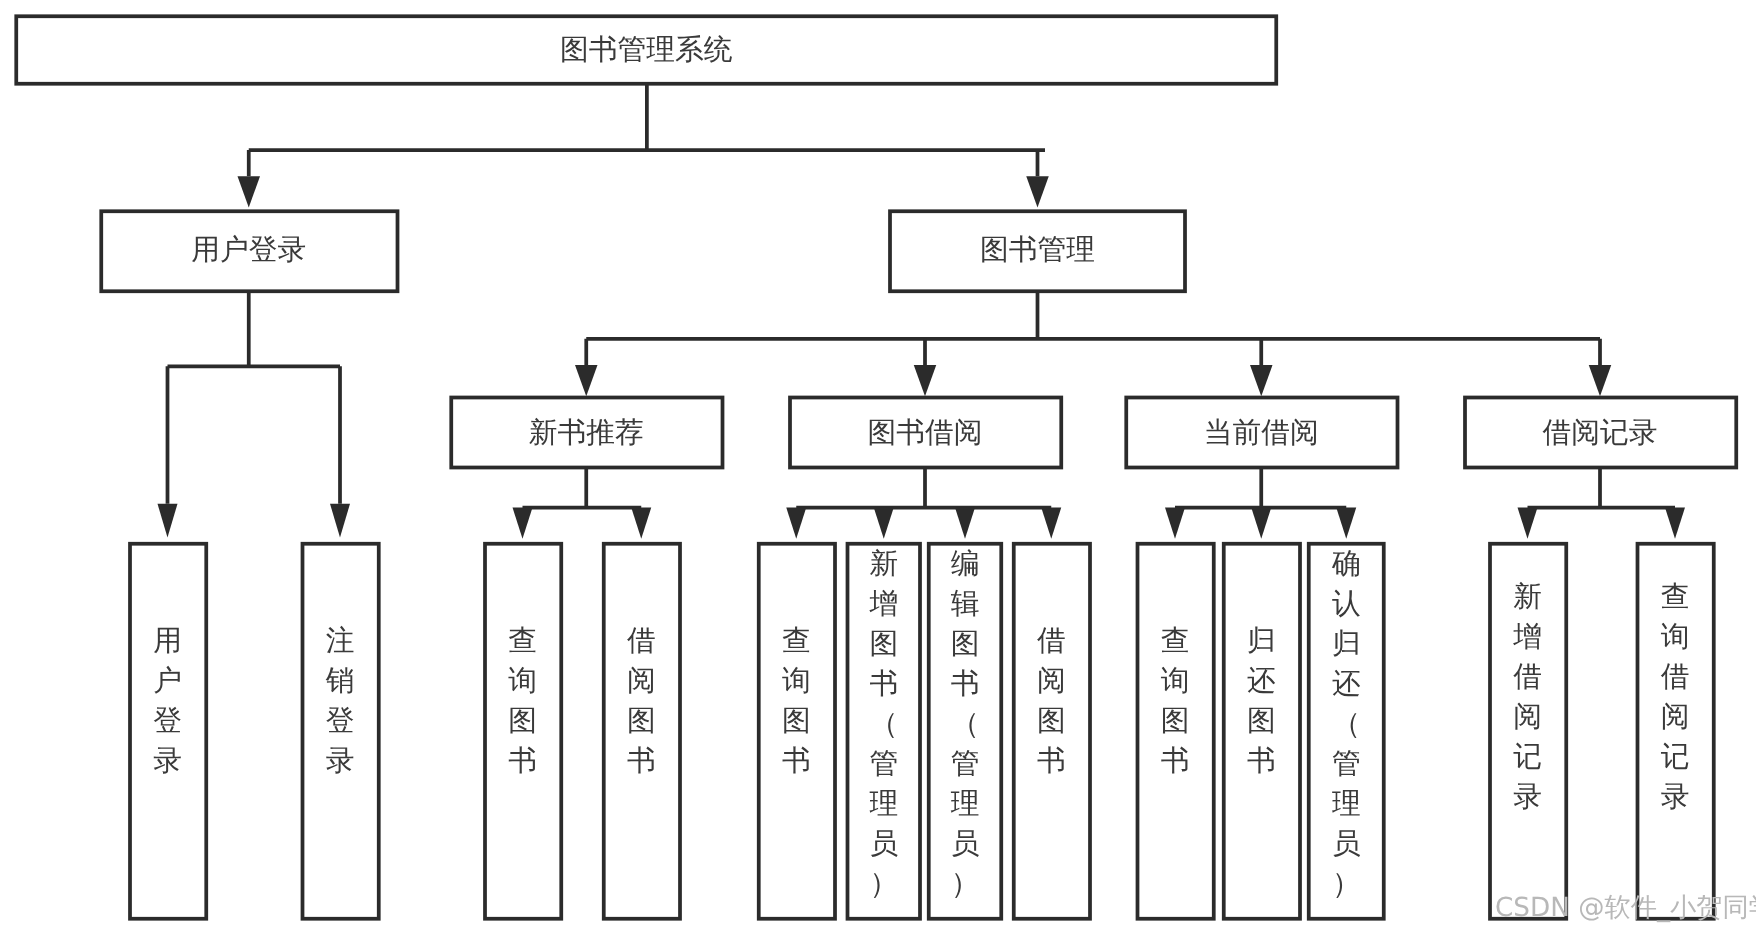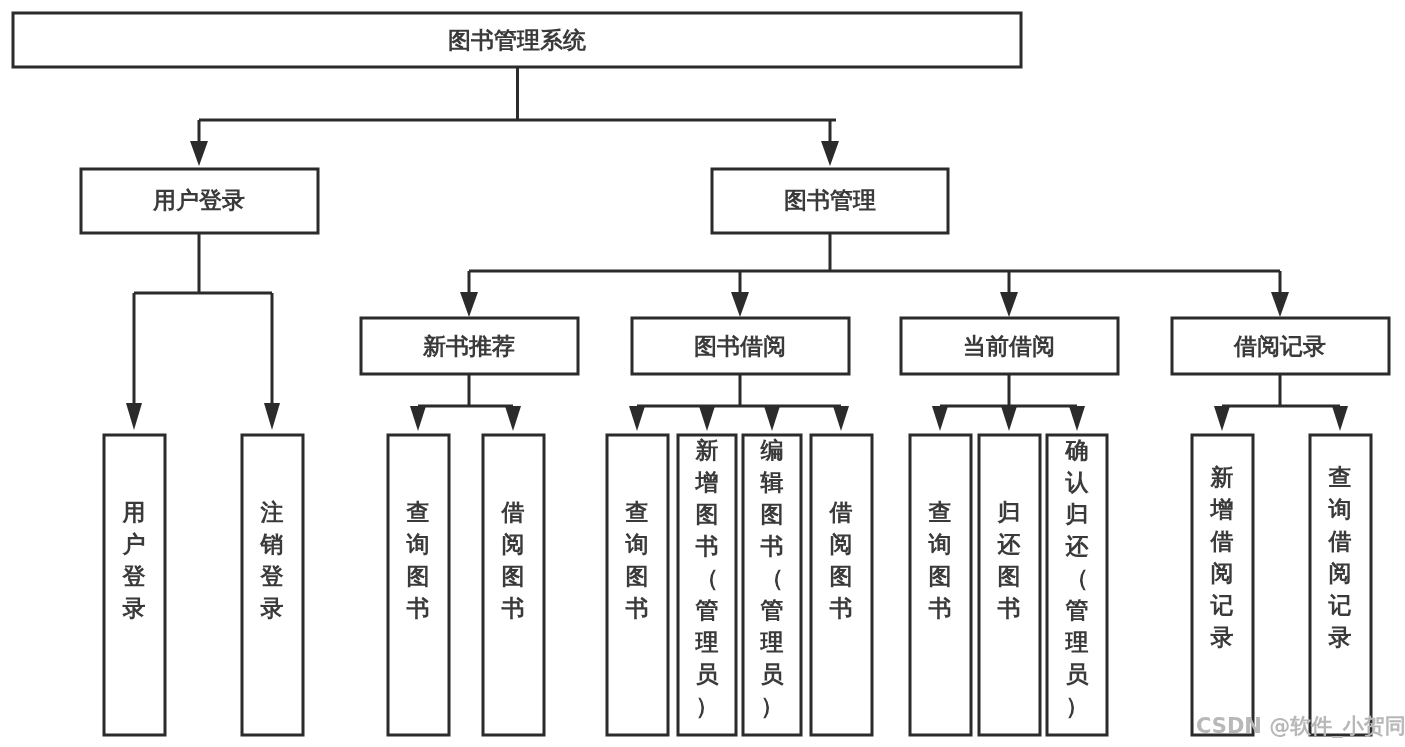--- a/index.html
+++ b/index.html
@@ -14,21 +14,20 @@
     position: relative;
     overflow: hidden;
     font-family: "DejaVu Sans", "Liberation Sans", sans-serif;
   }
   #diagram-root {
     position: absolute;
     left: 0;
     top: 0;
     width: 1194px;
     height: 747px;
-    font-weight: bold;
   }
   svg.diagram-canvas {
     display: block;
     width: 1405px;
     height: 747px;
   }
   .node-box {
     fill: #ffffff;
     stroke: #2b2b2b;
     stroke-width: 3;

